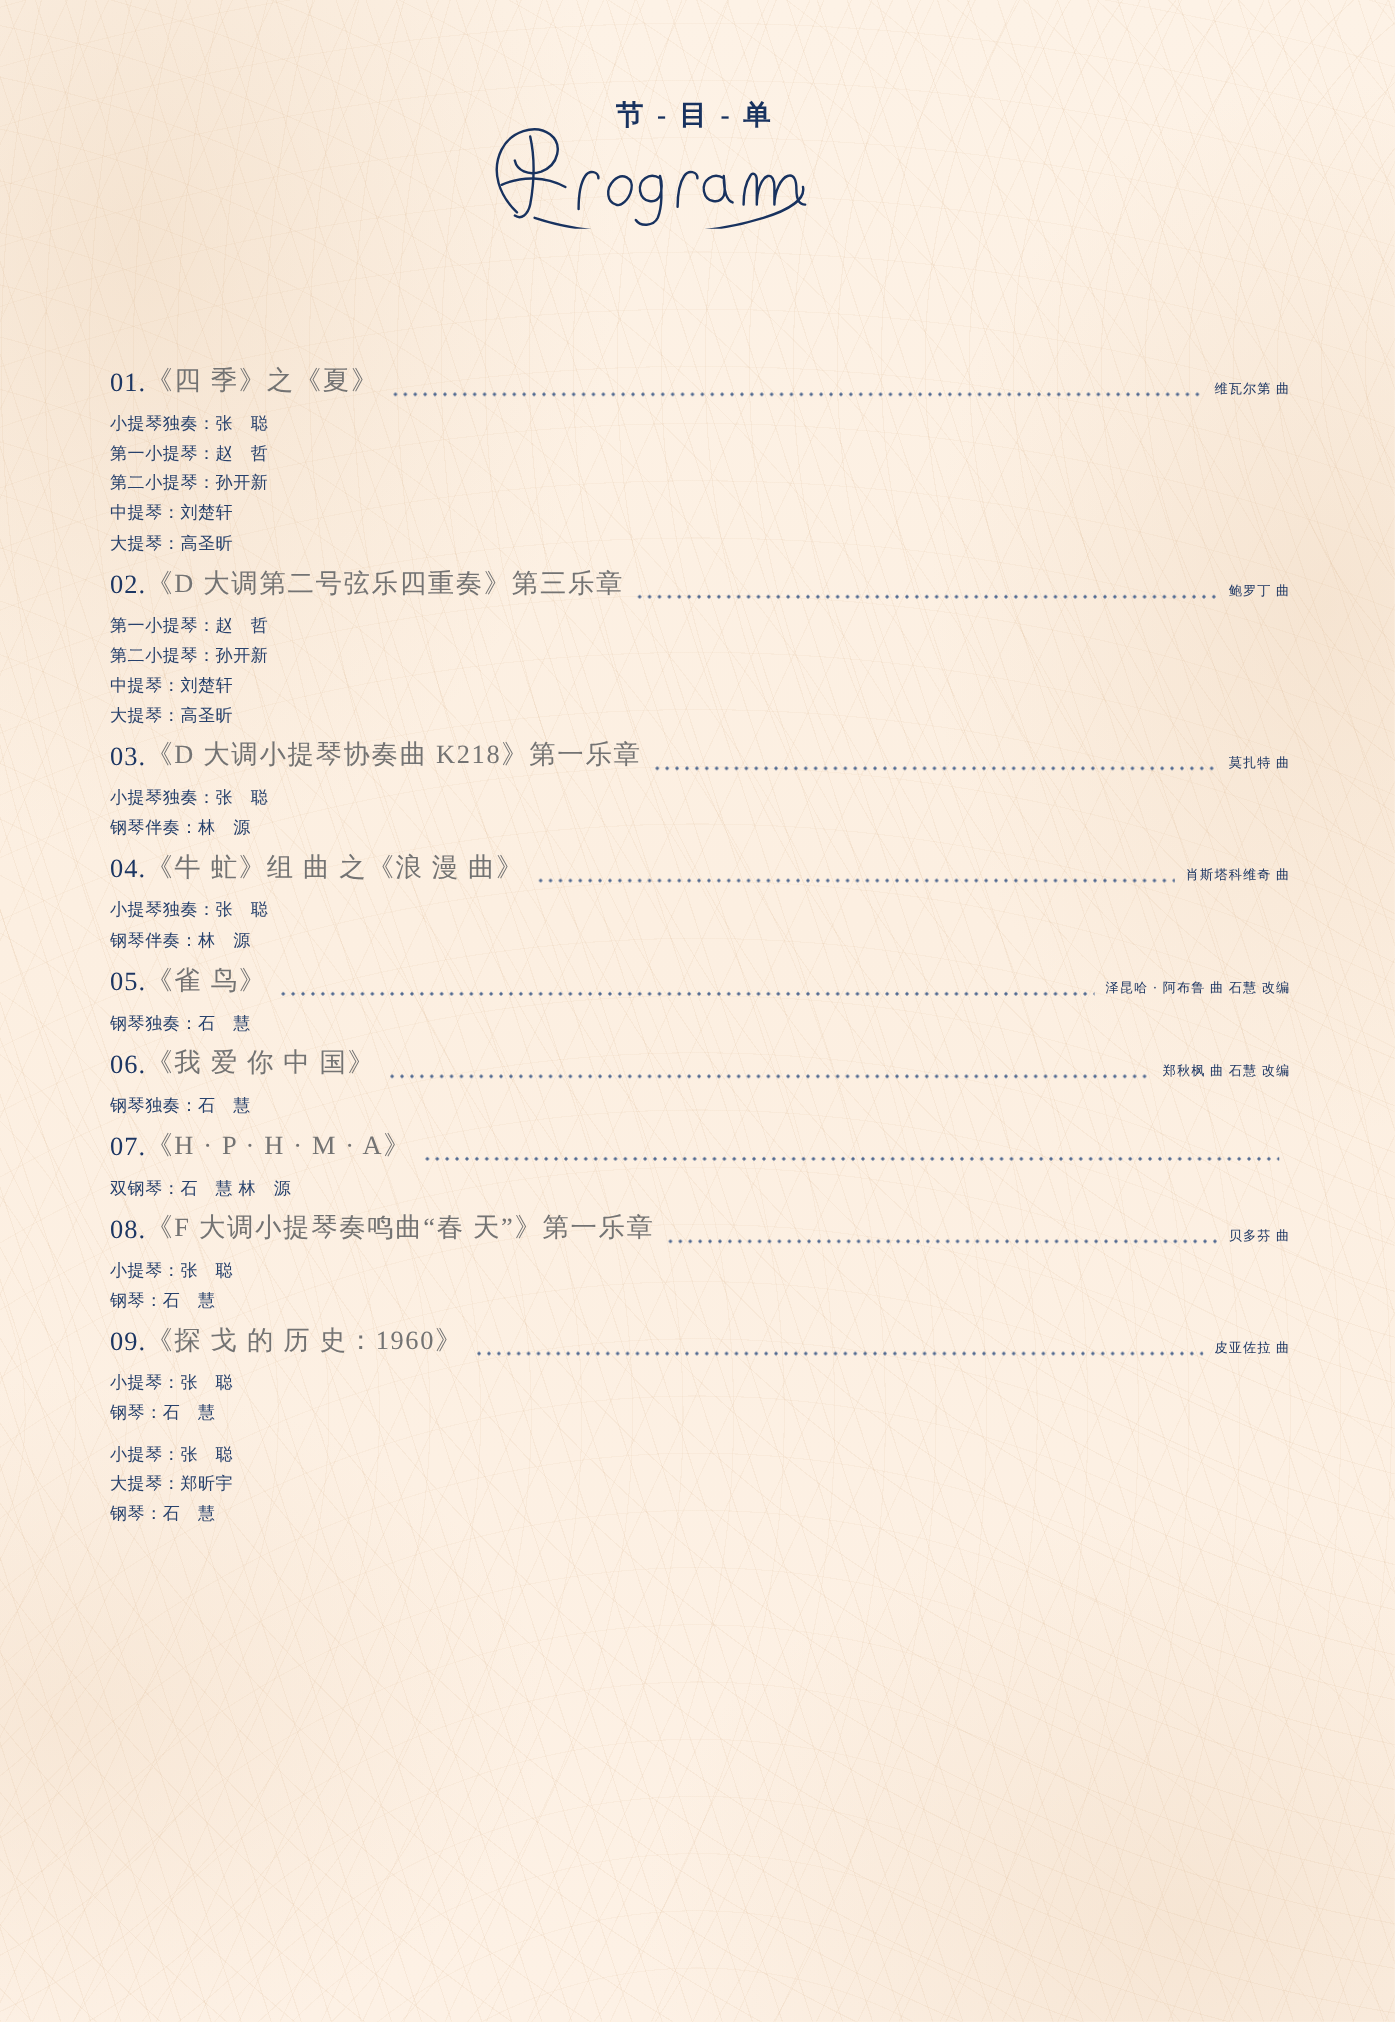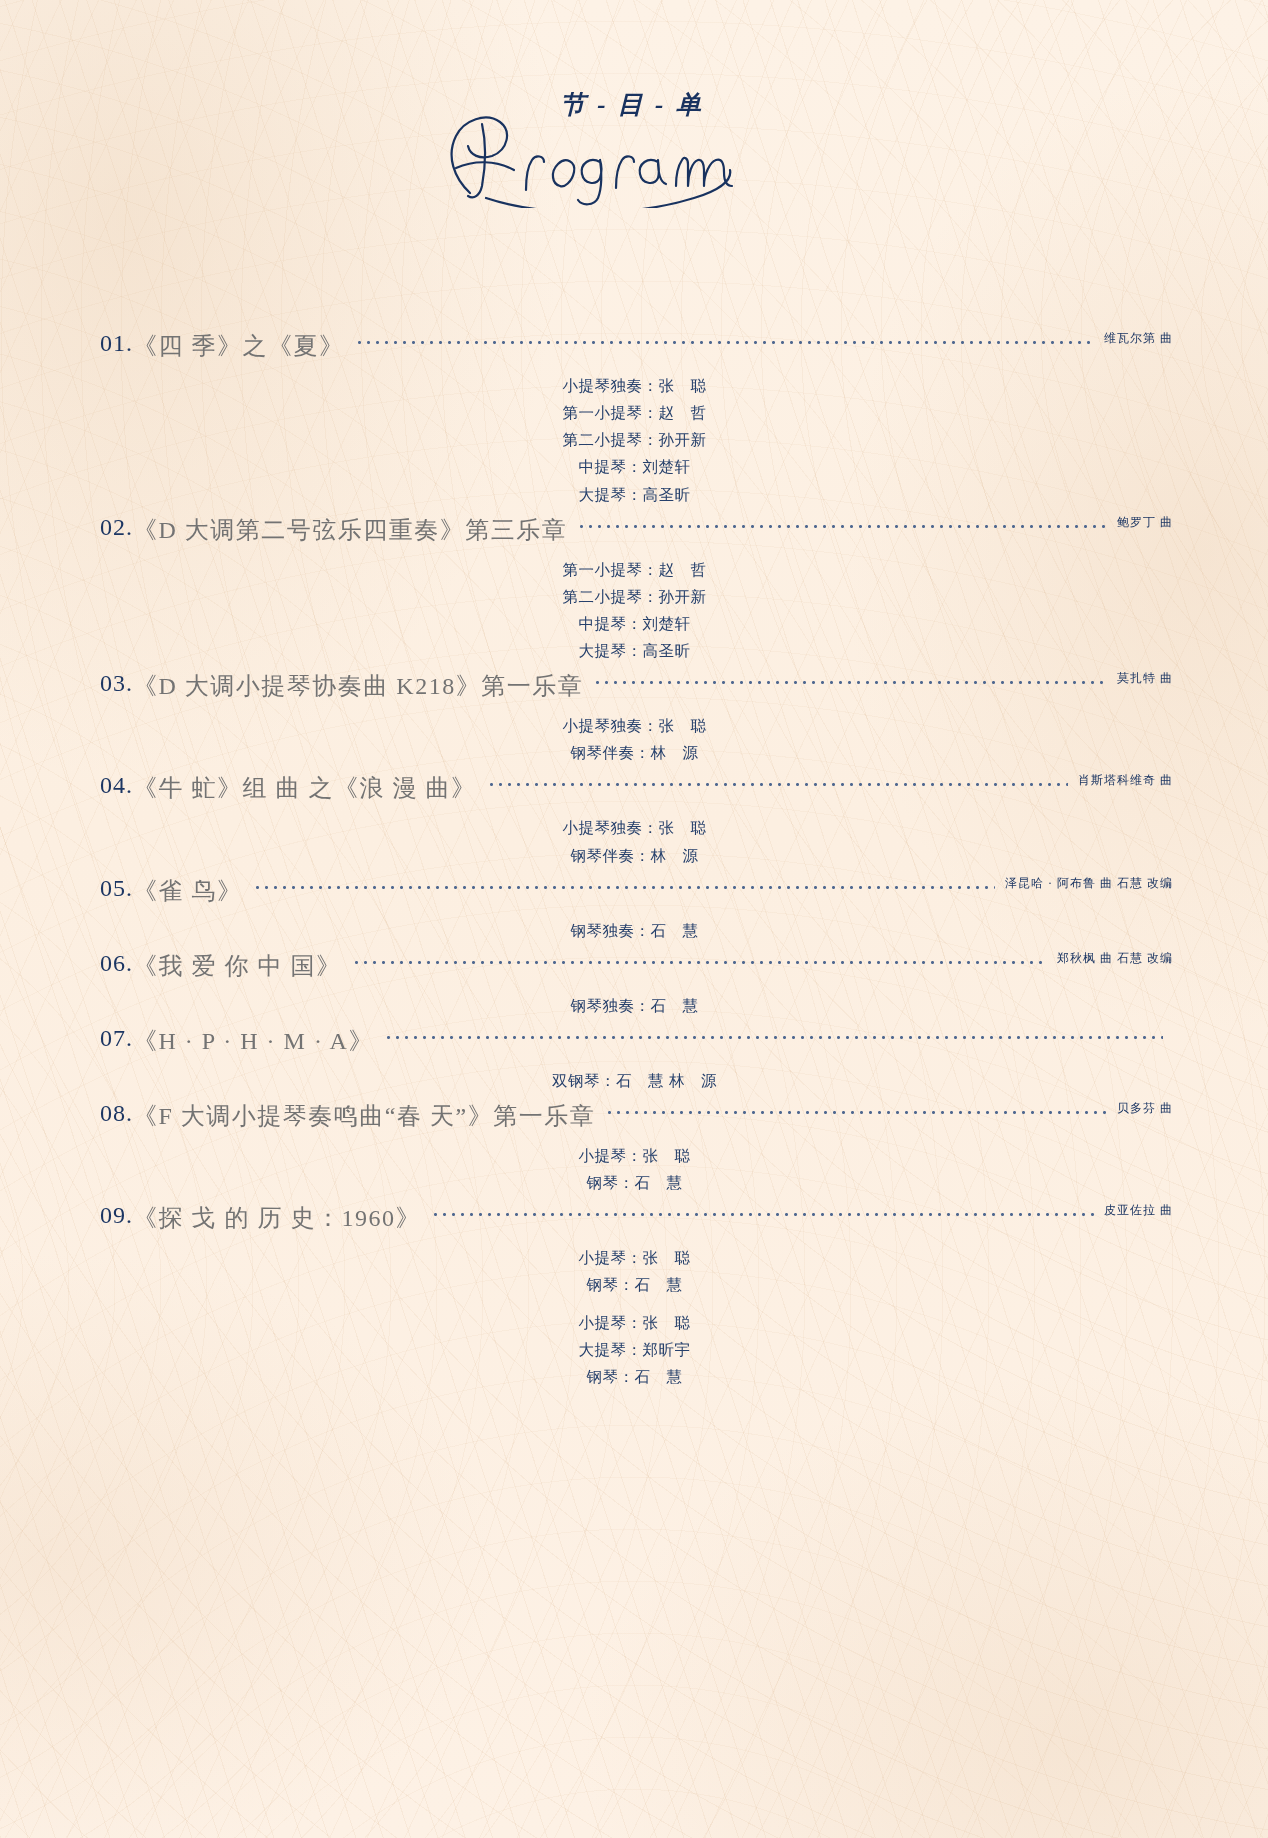--- a/index.html
+++ b/index.html
@@ -49,21 +49,20 @@
   .header {
     position: relative;
     height: 250px;
     margin-top: 80px;
   }
   .header-inner {
     position: relative;
     width: 420px;
     margin-left: 430px;
     height: 140px;
-    font-style: italic;
   }
   .title-cn {
     position: absolute;
     left: 130px;
     top: 8px;
     font-size: 25px;
     letter-spacing: 3px;
     color: #18325f;
     font-family: "Liberation Serif", serif;
     font-weight: 600;
@@ -81,21 +80,21 @@
     padding: 0 0 0 0;
     list-style: none;
     color: #18325f;
   }
   .item {
     padding: 0 95px 0 100px;
     margin-bottom: 6px;
   }
   .item-title-row {
     display: flex;
-    align-items: flex-start;
+    align-items: flex-end;
     width: 100%;
     white-space: nowrap;
   }
   .item-num {
     font-size: 24px;
     letter-spacing: 1px;
     color: #1c3663;
     font-family: "Liberation Serif", serif;
   }
   .item-title {
@@ -119,21 +118,21 @@
   }
   .item-composer {
     font-size: 12px;
     letter-spacing: 1px;
     color: #1c3663;
     font-family: "Liberation Serif", serif;
     padding-left: 6px;
   }
   .credits {
     margin-top: 10px;
-    text-align: center;
+    text-align: left;
     padding-right: 4px;
   }
   .credit-line {
     font-size: 15.5px;
     line-height: 1.75;
     color: #27416c;
     font-family: "Liberation Sans", sans-serif;
     letter-spacing: 0.5px;
     white-space: pre;
   }

